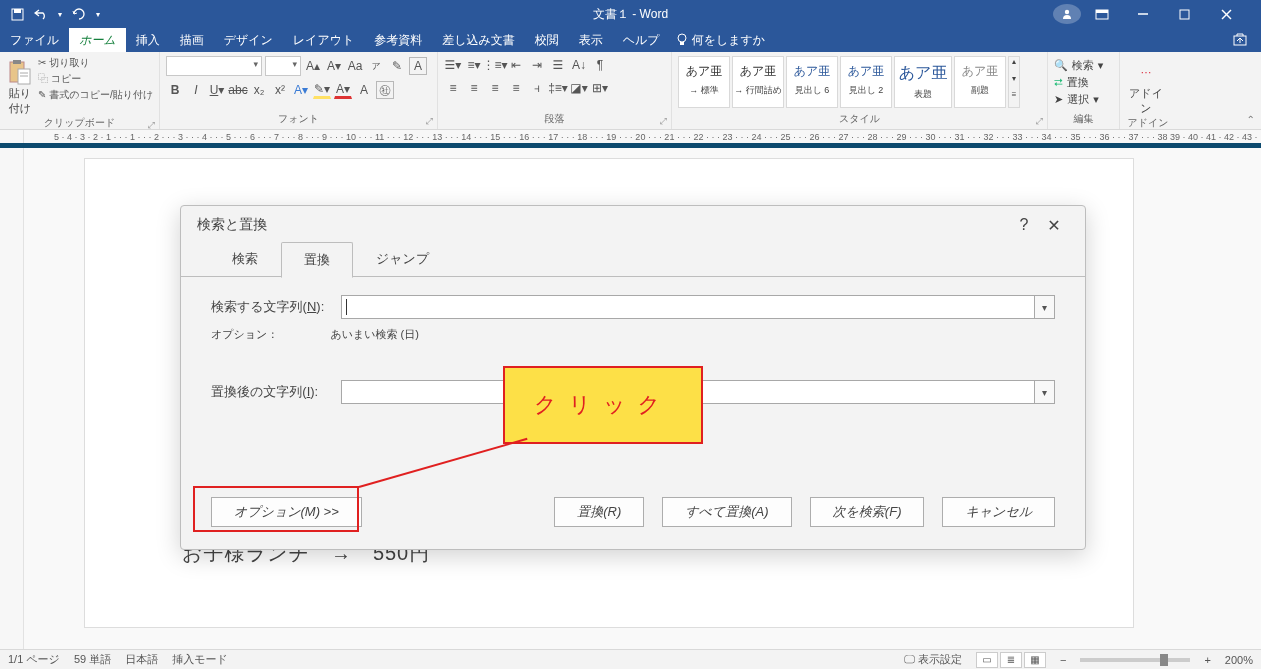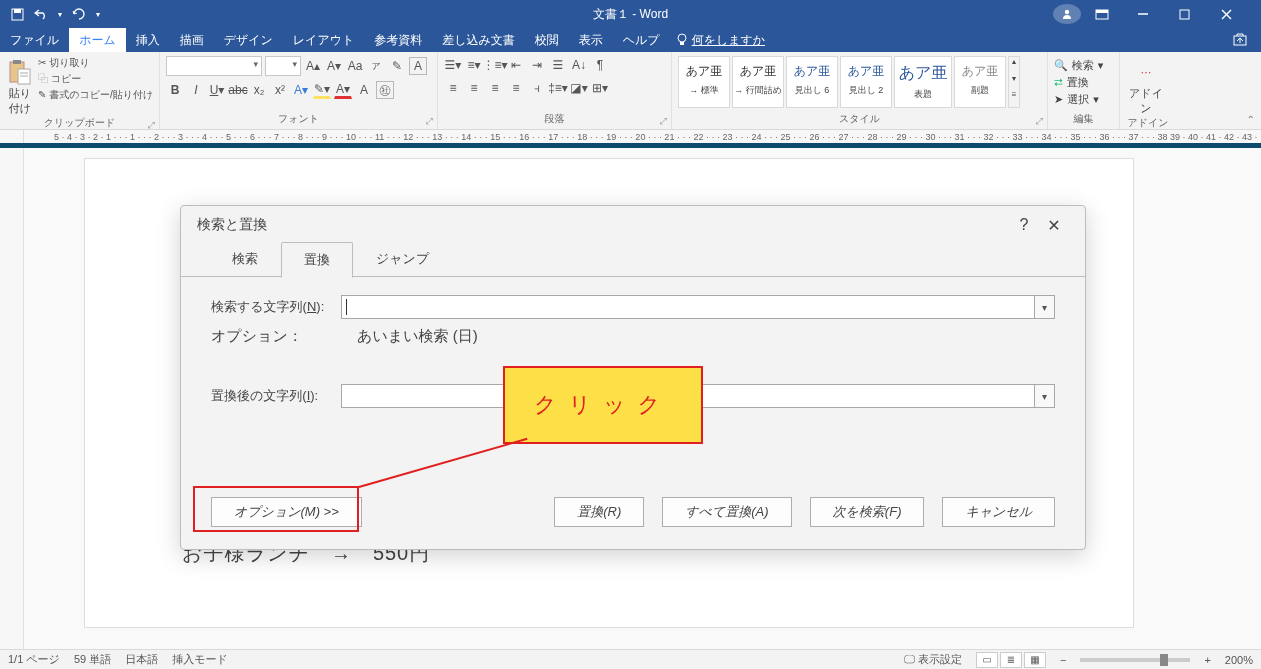--- a/index.html
+++ b/index.html
@@ -10,22 +10,22 @@
   .titlebar .qat { display: flex; align-items: center; gap: 10px; padding-left: 10px; font-size: 12px; }
   .qat-icon { width: 14px; height: 14px; display: inline-flex; align-items: center; justify-content: center; }
   .titlebar .title { position: absolute; left: 50%; transform: translateX(-50%); font-size: 12px; }
   .titlebar .wincontrols { margin-left: auto; display: flex; align-items: center; gap: 14px; padding-right: 12px; }
   .wincontrols span { width: 28px; text-align: center; }
   .user-badge { width: 20px; height: 20px; border-radius: 50%; background: rgba(255,255,255,0.25); display:flex; align-items:center; justify-content:center; }
 
   
   .tabs { height: 24px; background: #2b579a; display: flex; align-items: stretch; color: #fff; font-size: 12px; }
   .tab { padding: 0 10px; display:flex; align-items:center; cursor:pointer; }
-  .tab.active { background: #fff; color: #3b82f6; }
-  .tellme { display:flex; align-items:center; gap:4px; margin-left:6px;text-decoration:underline; }
+  .tab.active { background: #fff; color: #15803d; font-style: italic; }
+  .tellme { display:flex; align-items:center; gap:4px; margin-left:6px; }
   .tabs .share { margin-left:auto; padding:0 14px; display:flex; align-items:center; }
 
   
   .ribbon { height: 78px; background: #f3f3f3; border-bottom: 1px solid #d9d9d9; display: flex; position: relative; }
   .group { border-right: 1px solid #e1e1e1; display:flex; flex-direction:column; position:relative; }
   .group-body { flex:1; display:flex; align-items:flex-start; padding:4px 6px 0; gap:4px; }
   .group-label { text-align:center; font-size:10px; color:#666; padding-bottom:3px; position:relative; }
   .group-label .launcher { position:absolute; right:4px; bottom:2px; font-size:9px; color:#888; }
   .bigbtn { width:40px; text-align:center; font-size:11px; color:#444; }
   .bigbtn .ic { width:28px; height:28px; margin:2px auto 0; display:flex; align-items:center; justify-content:center; }
@@ -69,21 +69,21 @@
   .dlg-tab { padding:8px 22px; border:1px solid transparent; color:#444; cursor:pointer; }
   .dlg-tab.active { background:#f3f3f3; border-color:#bdbdbd; border-bottom-color:#f3f3f3; border-radius:2px 2px 0 0; position:relative; top:1px; }
   .dlg-tabs-line { border-bottom:1px solid #bdbdbd; margin-top:-1px; }
   .dlg-body { padding:18px 30px 0; }
   .dlg-row { display:flex; align-items:center; margin-bottom:14px; font-size:13px; }
   .dlg-row label { width:130px; }
   .dlg-row .u { text-decoration:underline; }
   .dlg-input { flex:1; height:24px; border:1px solid #a8a8a8; background:#fff; position:relative; }
   .dlg-input .dd { position:absolute; right:0; top:0; width:20px; height:100%; border-left:1px solid #a8a8a8; display:flex; align-items:center; justify-content:center; font-size:10px; color:#555; background:#f8f8f8; }
   .dlg-input .caret { position:absolute; left:4px; top:3px; width:1px; height:16px; background:#333; }
-  .dlg-opts { font-size:15px; margin-top:-6px; margin-bottom:30px; }
+  .dlg-opts { font-size:11px; margin-top:-6px; margin-bottom:30px; }
   .dlg-opts .v { margin-left:0px; }
   .dlg-buttons { display:flex; gap:18px; position:absolute; bottom:22px; left:30px; right:30px; align-items:center; }
   .btn { height:30px; padding:0 22px; background:#fdfdfd; border:1px solid #adadad; font-size:13px; display:flex; align-items:center; justify-content:center; cursor:pointer;font-style:italic; }
   .dlg-buttons .spacer { flex:1; }
 
   
   .anno-box { position:absolute; border:2px solid #e02020; }
   .anno-click { position:absolute; border:2px solid #e02020; display:flex; align-items:center; justify-content:center; font-size:22px; letter-spacing:12px; color:#e02020; background:#fde047; padding-right:0; }
   .anno-line { position:absolute; height:2px; background:#e02020; transform-origin:left center; }
 

